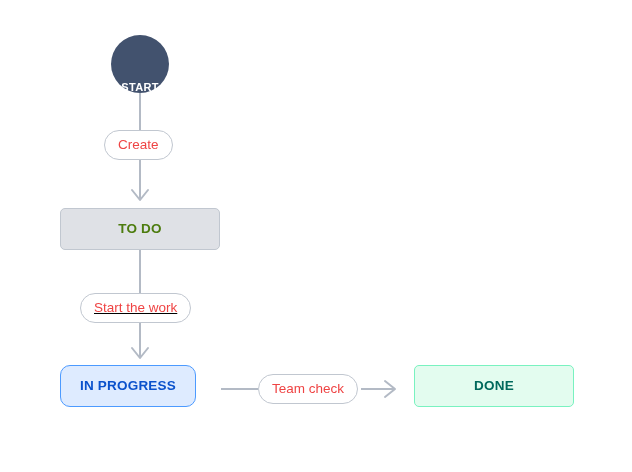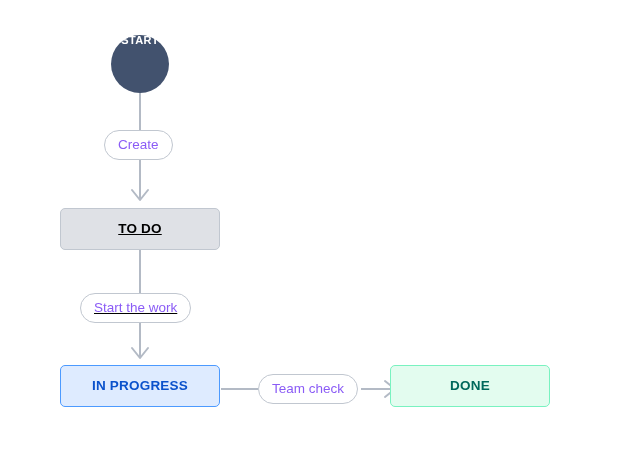--- a/index.html
+++ b/index.html
@@ -34,21 +34,21 @@
   
   .start-node {
     position: absolute;
     left: 111px;
     top: 35px;
     width: 58px;
     height: 58px;
     border-radius: 50%;
     background: #42526e;
     display: flex;
-    align-items: flex-start;
+    align-items: flex-end;
     justify-content: center;
   }
   .start-node .label {
     color: #ffffff;
     font-size: 11px;
     font-weight: bold;
     letter-spacing: 0.3px;
     line-height: 1;
   }
 
@@ -71,33 +71,34 @@
     line-height: 1;
   }
 
   .status-todo {
     left: 60px;
     top: 208px;
     width: 160px;
     background: #dfe1e6;
     border-color: #c1c7d0;
   }
-  .status-todo .label { color: #000000; text-decoration: underline; }
+  .status-todo .label { color: #4d7c0f; }
 
   .status-inprogress {
     left: 60px;
     top: 365px;
-    width: 160px;
+    width: 136px;
     background: #deebff;
     border-color: #4c9aff;
+    border-radius: 10px;
   }
   .status-inprogress .label { color: #0b52cc; }
 
   .status-done {
-    left: 390px;
+    left: 414px;
     top: 365px;
     width: 160px;
     background: #e3fcef;
     border-color: #79f2c0;
   }
   .status-done .label { color: #00695c; }
 
   
   .transition-pill {
     position: absolute;
@@ -106,21 +107,21 @@
     background: #ffffff;
     border: 1px solid #c1c7d0;
     border-radius: 16px;
     display: flex;
     align-items: center;
     justify-content: center;
     padding: 0 13px;
   }
   .transition-pill .label {
     font-size: 13.5px;
-    color: #8b5cf6;
+    color: #ef4444;
     line-height: 1;
     white-space: nowrap;
   }
 
   .pill-create        { left: 104px; top: 130px; }
   .pill-start-work    { left:  80px; top: 293px; text-decoration: underline; }
   .pill-team-check    { left: 258px; top: 374px; align-items: center; }
 </style>
 </head>
 <body>

